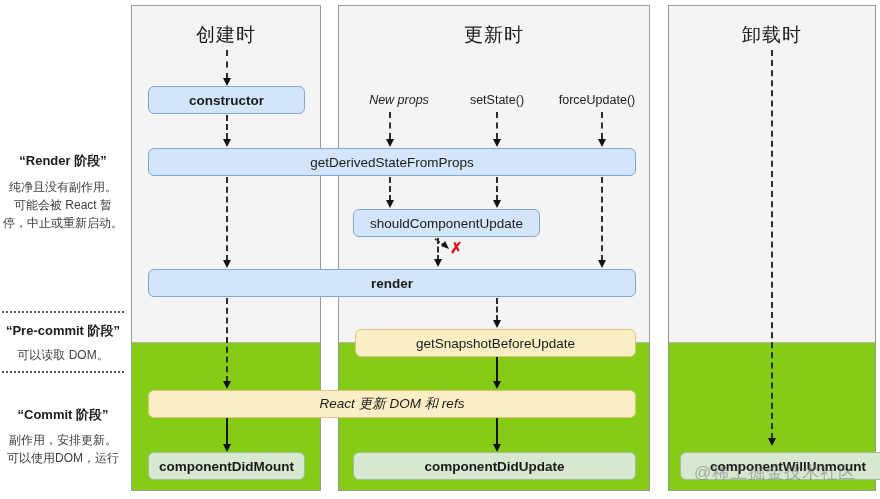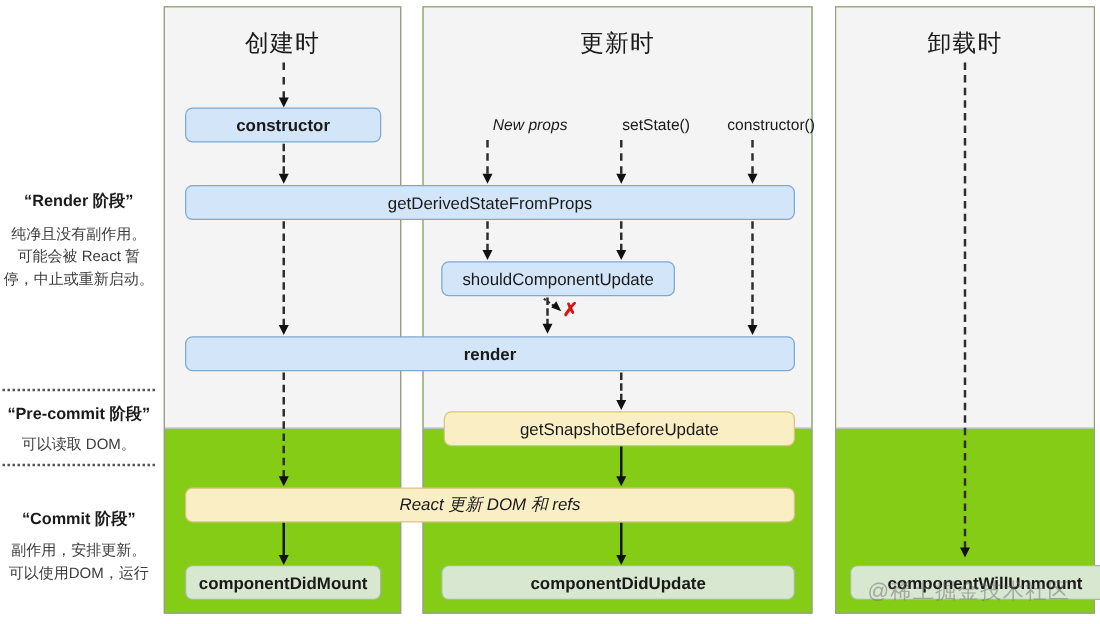--- a/index.html
+++ b/index.html
@@ -18,21 +18,21 @@
   .dotline{position:absolute;left:2px;width:122px;border-top:2px dotted #555;height:0;}
   
   .node{position:absolute;height:28px;box-sizing:border-box;border-radius:6px;border:1px solid;
         display:flex;align-items:center;justify-content:center;font-size:13.5px;}
   .blue{background:#d3e5f8;border-color:#7fa8d2;}
   .yellow{background:#faeec4;border-color:#ddc37e;}
   .green{background:#d7e7d0;border-color:#9fc096;}
   .bold{font-weight:bold;}
   .italic{font-style:italic;}
   
-  .trigger{position:absolute;top:93px;height:16px;font-size:12.5px;text-align:right;width:110px;}
+  .trigger{position:absolute;top:93px;height:16px;font-size:12.5px;text-align:center;width:110px;}
   
   .vl{position:absolute;width:0;}
   .d{border-left:2px dashed #2e2e2e;}
   .s{border-left:2px solid #151515;}
   .ah{position:absolute;width:0;height:0;border-left:4.5px solid transparent;border-right:4.5px solid transparent;border-top:8px solid #111;}
   .xmark{position:absolute;font-size:15px;font-weight:bold;color:#dd1111;}
   .branch{position:absolute;}
   .watermark{position:absolute;font-size:17px;font-weight:500;color:rgba(110,110,110,0.5);letter-spacing:1px;white-space:nowrap;}
 </style>
 </head>
@@ -72,21 +72,21 @@
     <div class="render-zone"></div>
     <div class="col-title">更新时</div>
   </div>
   <div class="col" style="left:668px;width:208px;">
     <div class="render-zone"></div>
     <div class="col-title">卸载时</div>
   </div>
 
   <div class="trigger italic" style="left:344px;">New props</div>
   <div class="trigger" style="left:442px;">setState()</div>
-  <div class="trigger" style="left:542px;">constructor()</div>
+  <div class="trigger" style="left:542px;">forceUpdate()</div>
 
   <div class="vl d" style="left:226px;top:50px;height:29px;"></div>
   <div class="ah" style="left:223px;top:78px;"></div>
   <div class="vl d" style="left:226px;top:115px;height:24px;"></div>
   <div class="ah" style="left:223px;top:139px;"></div>
   <div class="vl d" style="left:226px;top:177px;height:84px;"></div>
   <div class="ah" style="left:223px;top:260px;"></div>
   <div class="vl d" style="left:226px;top:298px;height:84px;"></div>
   <div class="ah" style="left:223px;top:381px;"></div>
   <div class="vl s" style="left:226px;top:418px;height:27px;"></div>

